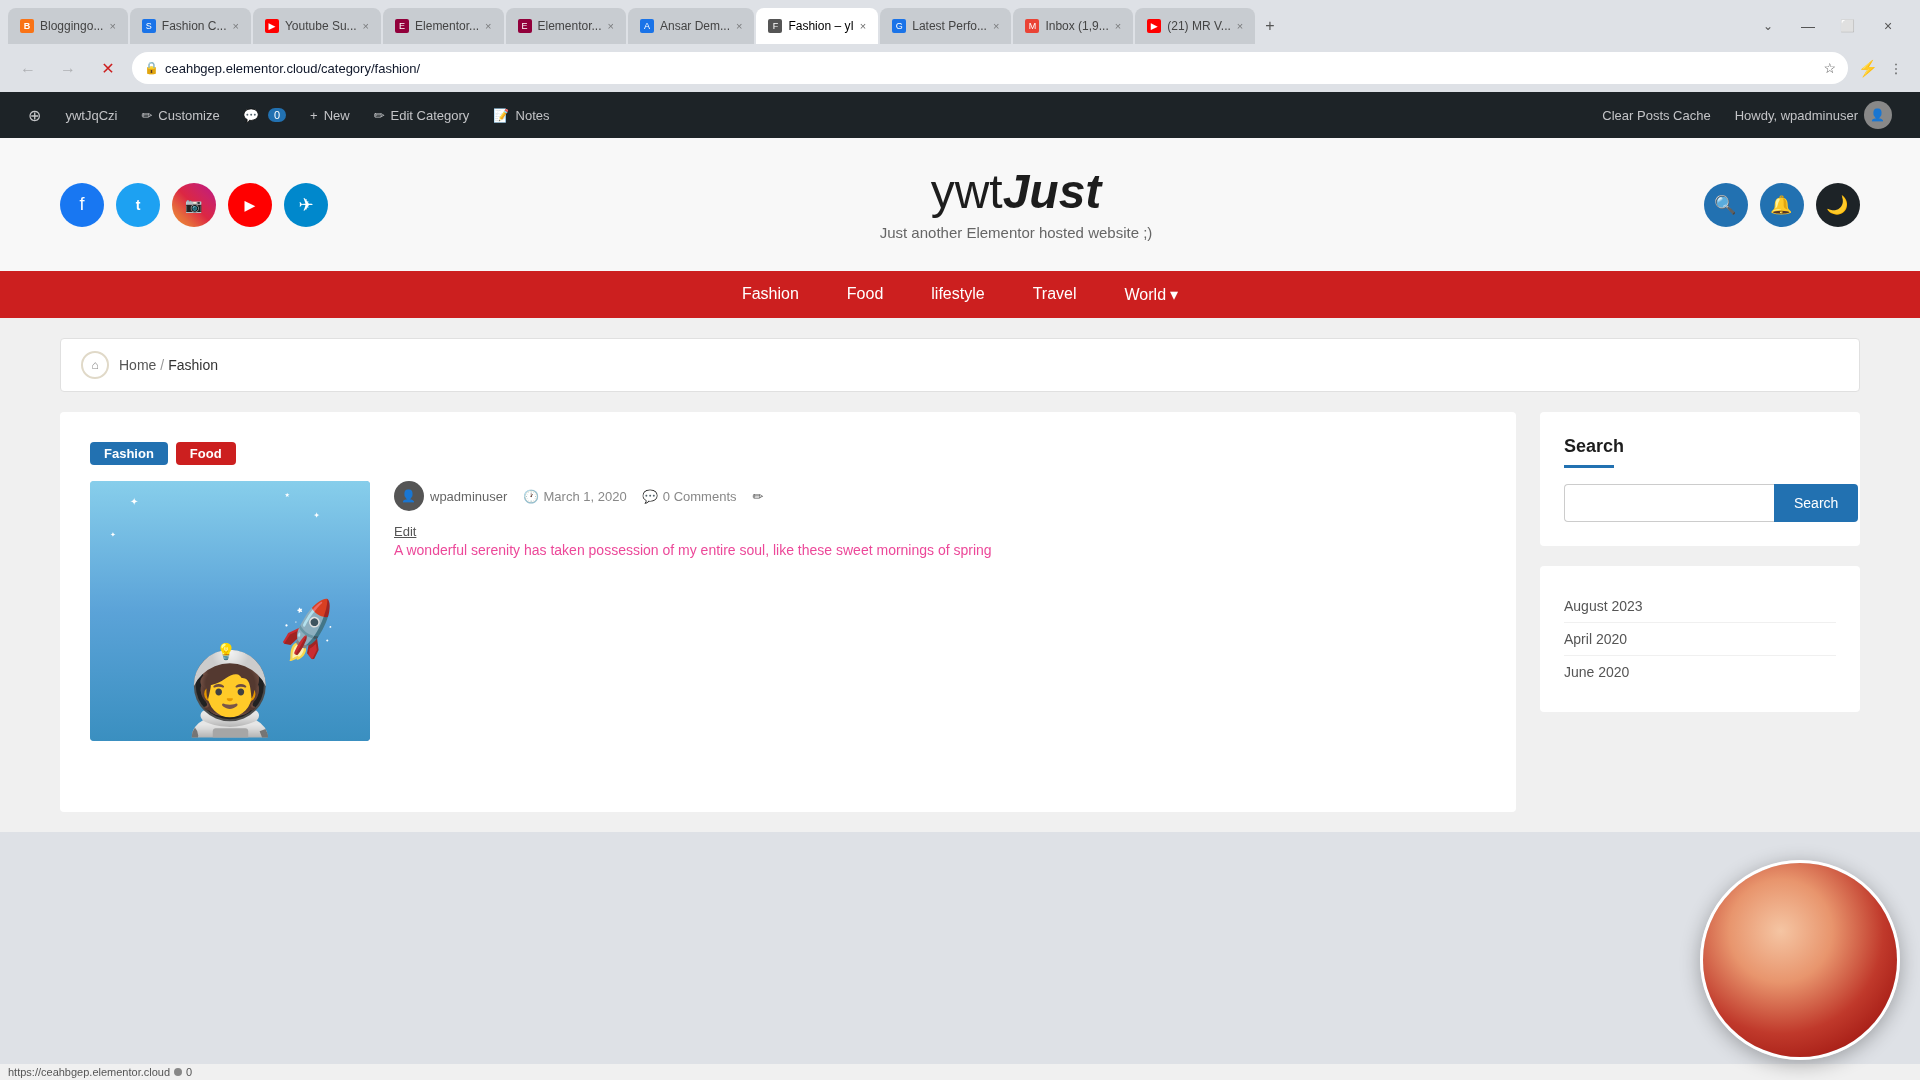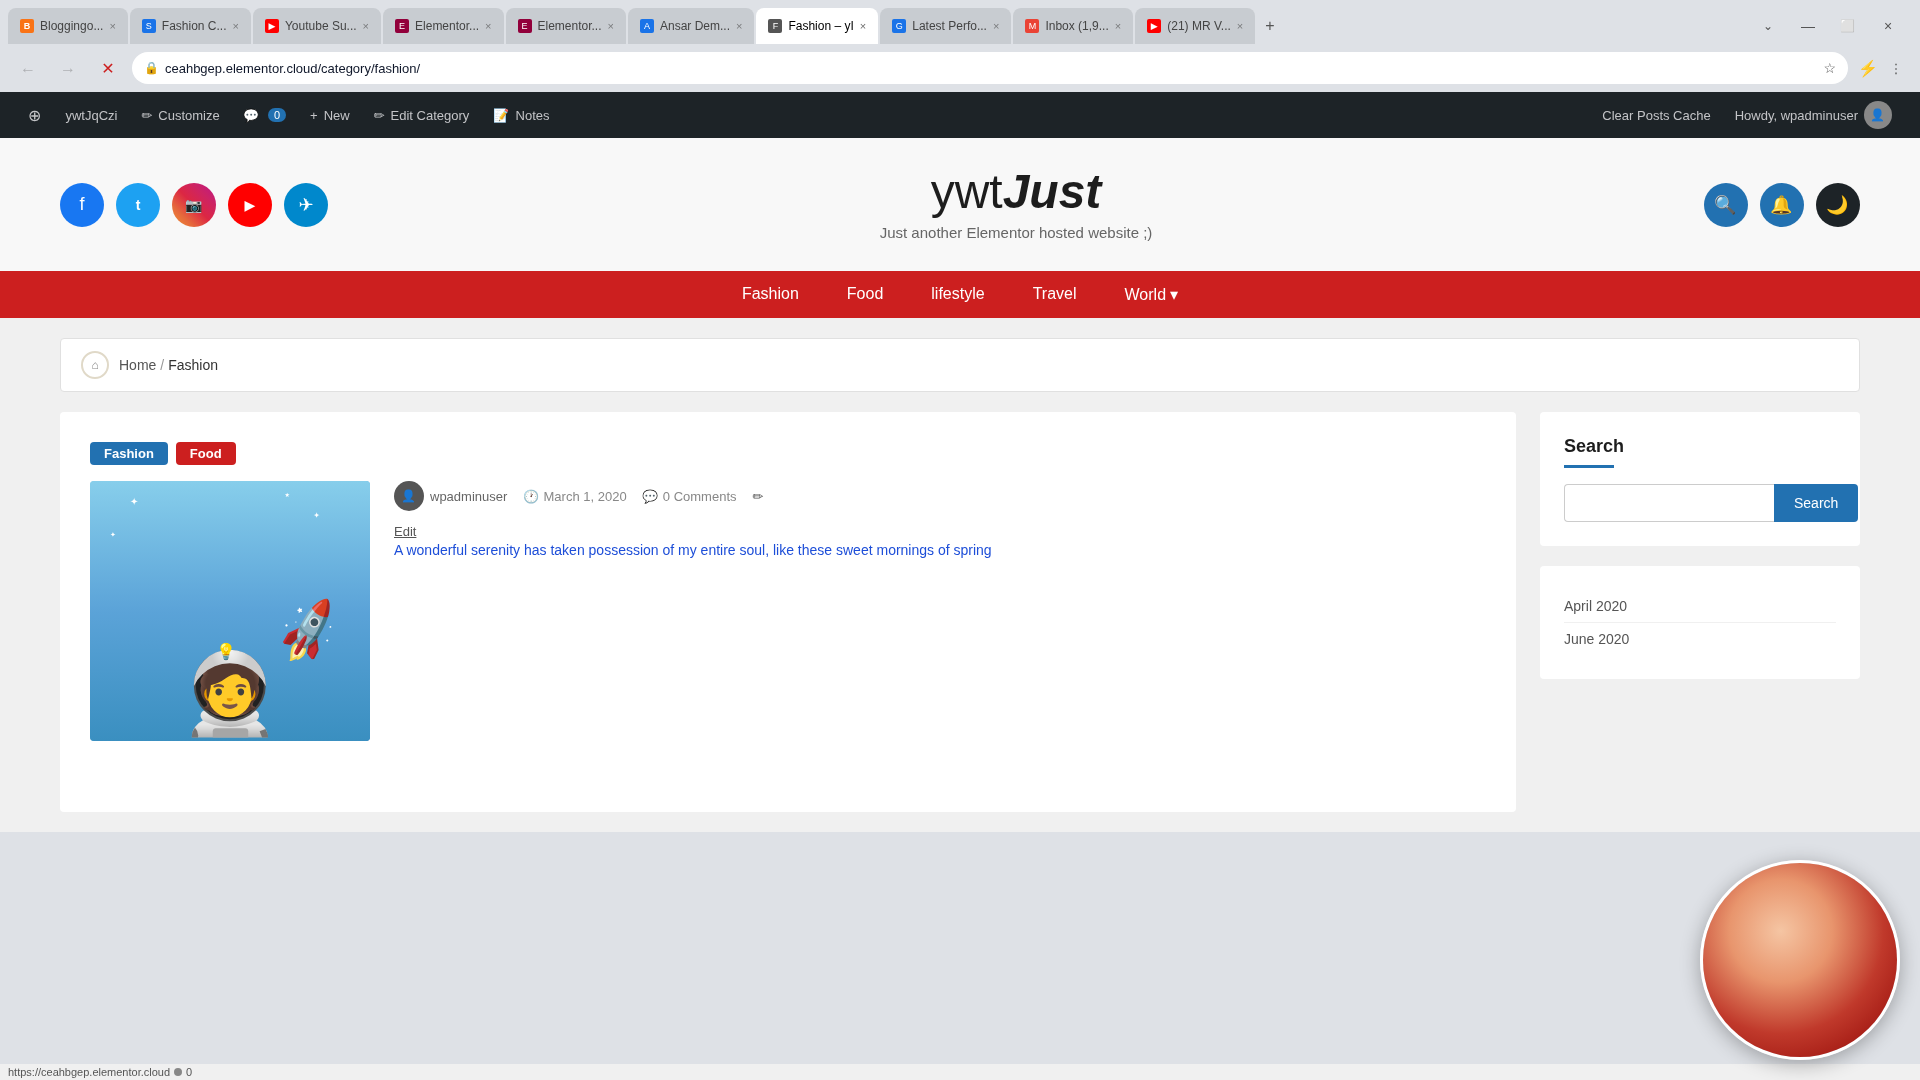--- a/index.html
+++ b/index.html
@@ -88,21 +88,21 @@
     .post-image-placeholder { width: 280px; height: 260px; border-radius: 4px; background: linear-gradient(135deg, #87ceeb 0%, #87ceeb 40%, #4a9edd 60%, #2d7bc8 100%); display: flex; align-items: flex-end; justify-content: center; overflow: hidden; position: relative; }
 
     .post-details { flex: 1; }
     .post-title { font-size: 26px; font-weight: 700; color: #1d1d1d; line-height: 1.3; margin-bottom: 16px; font-family: Georgia, serif; }
     .post-meta { display: flex; align-items: center; gap: 16px; font-size: 13px; color: #666; margin-bottom: 12px; flex-wrap: wrap; }
     .post-author { display: flex; align-items: center; gap: 6px; }
     .author-avatar { width: 30px; height: 30px; border-radius: 50%; background: #555; display: flex; align-items: center; justify-content: center; color: white; font-size: 12px; }
     .post-date { display: flex; align-items: center; gap: 4px; color: #888; }
     .post-comments { display: flex; align-items: center; gap: 4px; color: #888; }
     .edit-link-text { color: #555; font-size: 13px; cursor: pointer; text-decoration: underline; }
-    .post-excerpt { font-size: 14px; color: #1d4ed8; line-height: 1.7; }
+    .post-excerpt { font-size: 14px; color: #ec4899; line-height: 1.7; }
 
     
     .sidebar { width: 320px; flex-shrink: 0; }
 
     .sidebar-widget { background: #fff; border-radius: 4px; padding: 24px; margin-bottom: 20px; }
     .widget-title { font-size: 18px; font-weight: 700; color: #1d1d1d; margin-bottom: 8px; }
     .widget-title-underline { width: 50px; height: 3px; background: #2271b1; margin-bottom: 16px; }
     .search-row { display: flex; gap: 0; }
     .search-input { flex: 1; border: 1px solid #ccc; border-right: none; padding: 10px 14px; font-size: 14px; border-radius: 4px 0 0 4px; outline: none; }
     .search-btn { background: #2271b1; color: white; border: none; padding: 10px 20px; font-size: 14px; cursor: pointer; border-radius: 0 4px 4px 0; }
@@ -378,20 +378,21 @@
             <h3 class="widget-title">Search</h3>
             <div class="widget-title-underline"></div>
             <div class="search-row">
               <input class="search-input" type="text" style="">
               <button class="search-btn">Search</button>
             </div>
           </div>
 
           <div class="sidebar-widget">
             <ul class="archive-list">
+              <li class="archive-item">August 2023</li>
               <li class="archive-item">April 2020</li>
               <li class="archive-item">June 2020</li>
             </ul>
           </div>
 
         </div>
 
       </div>
     </div>
   </div>

